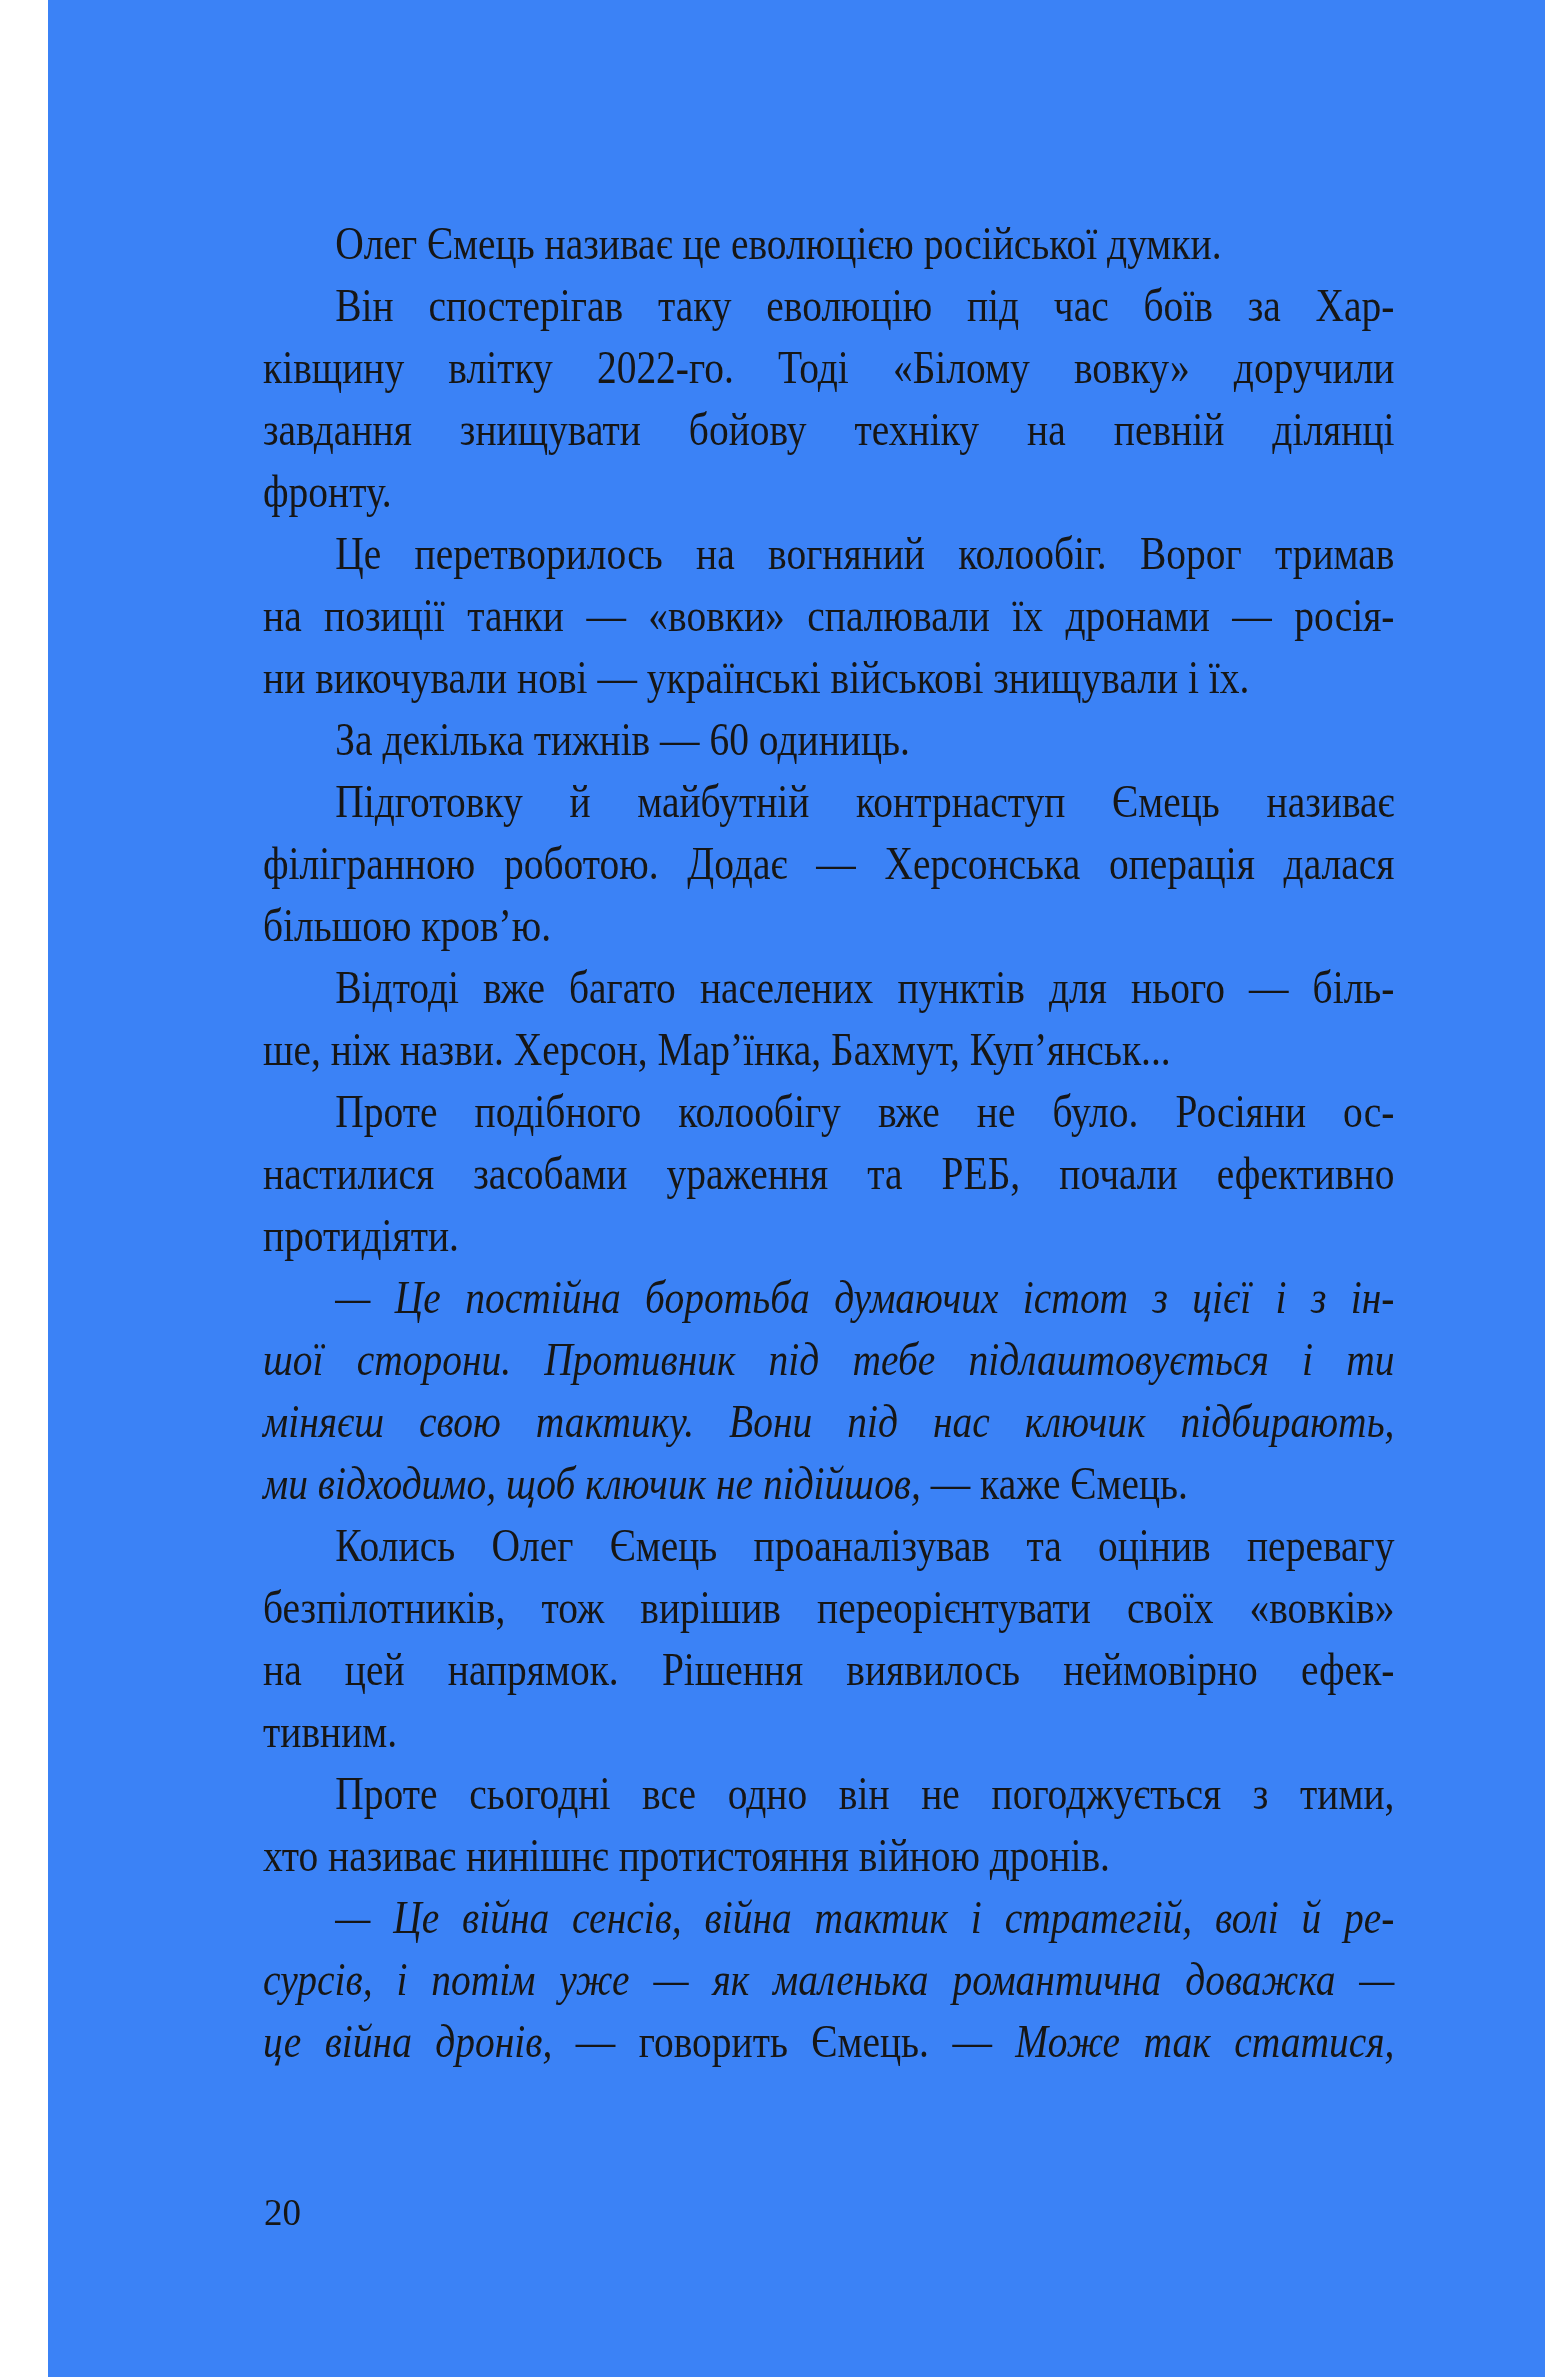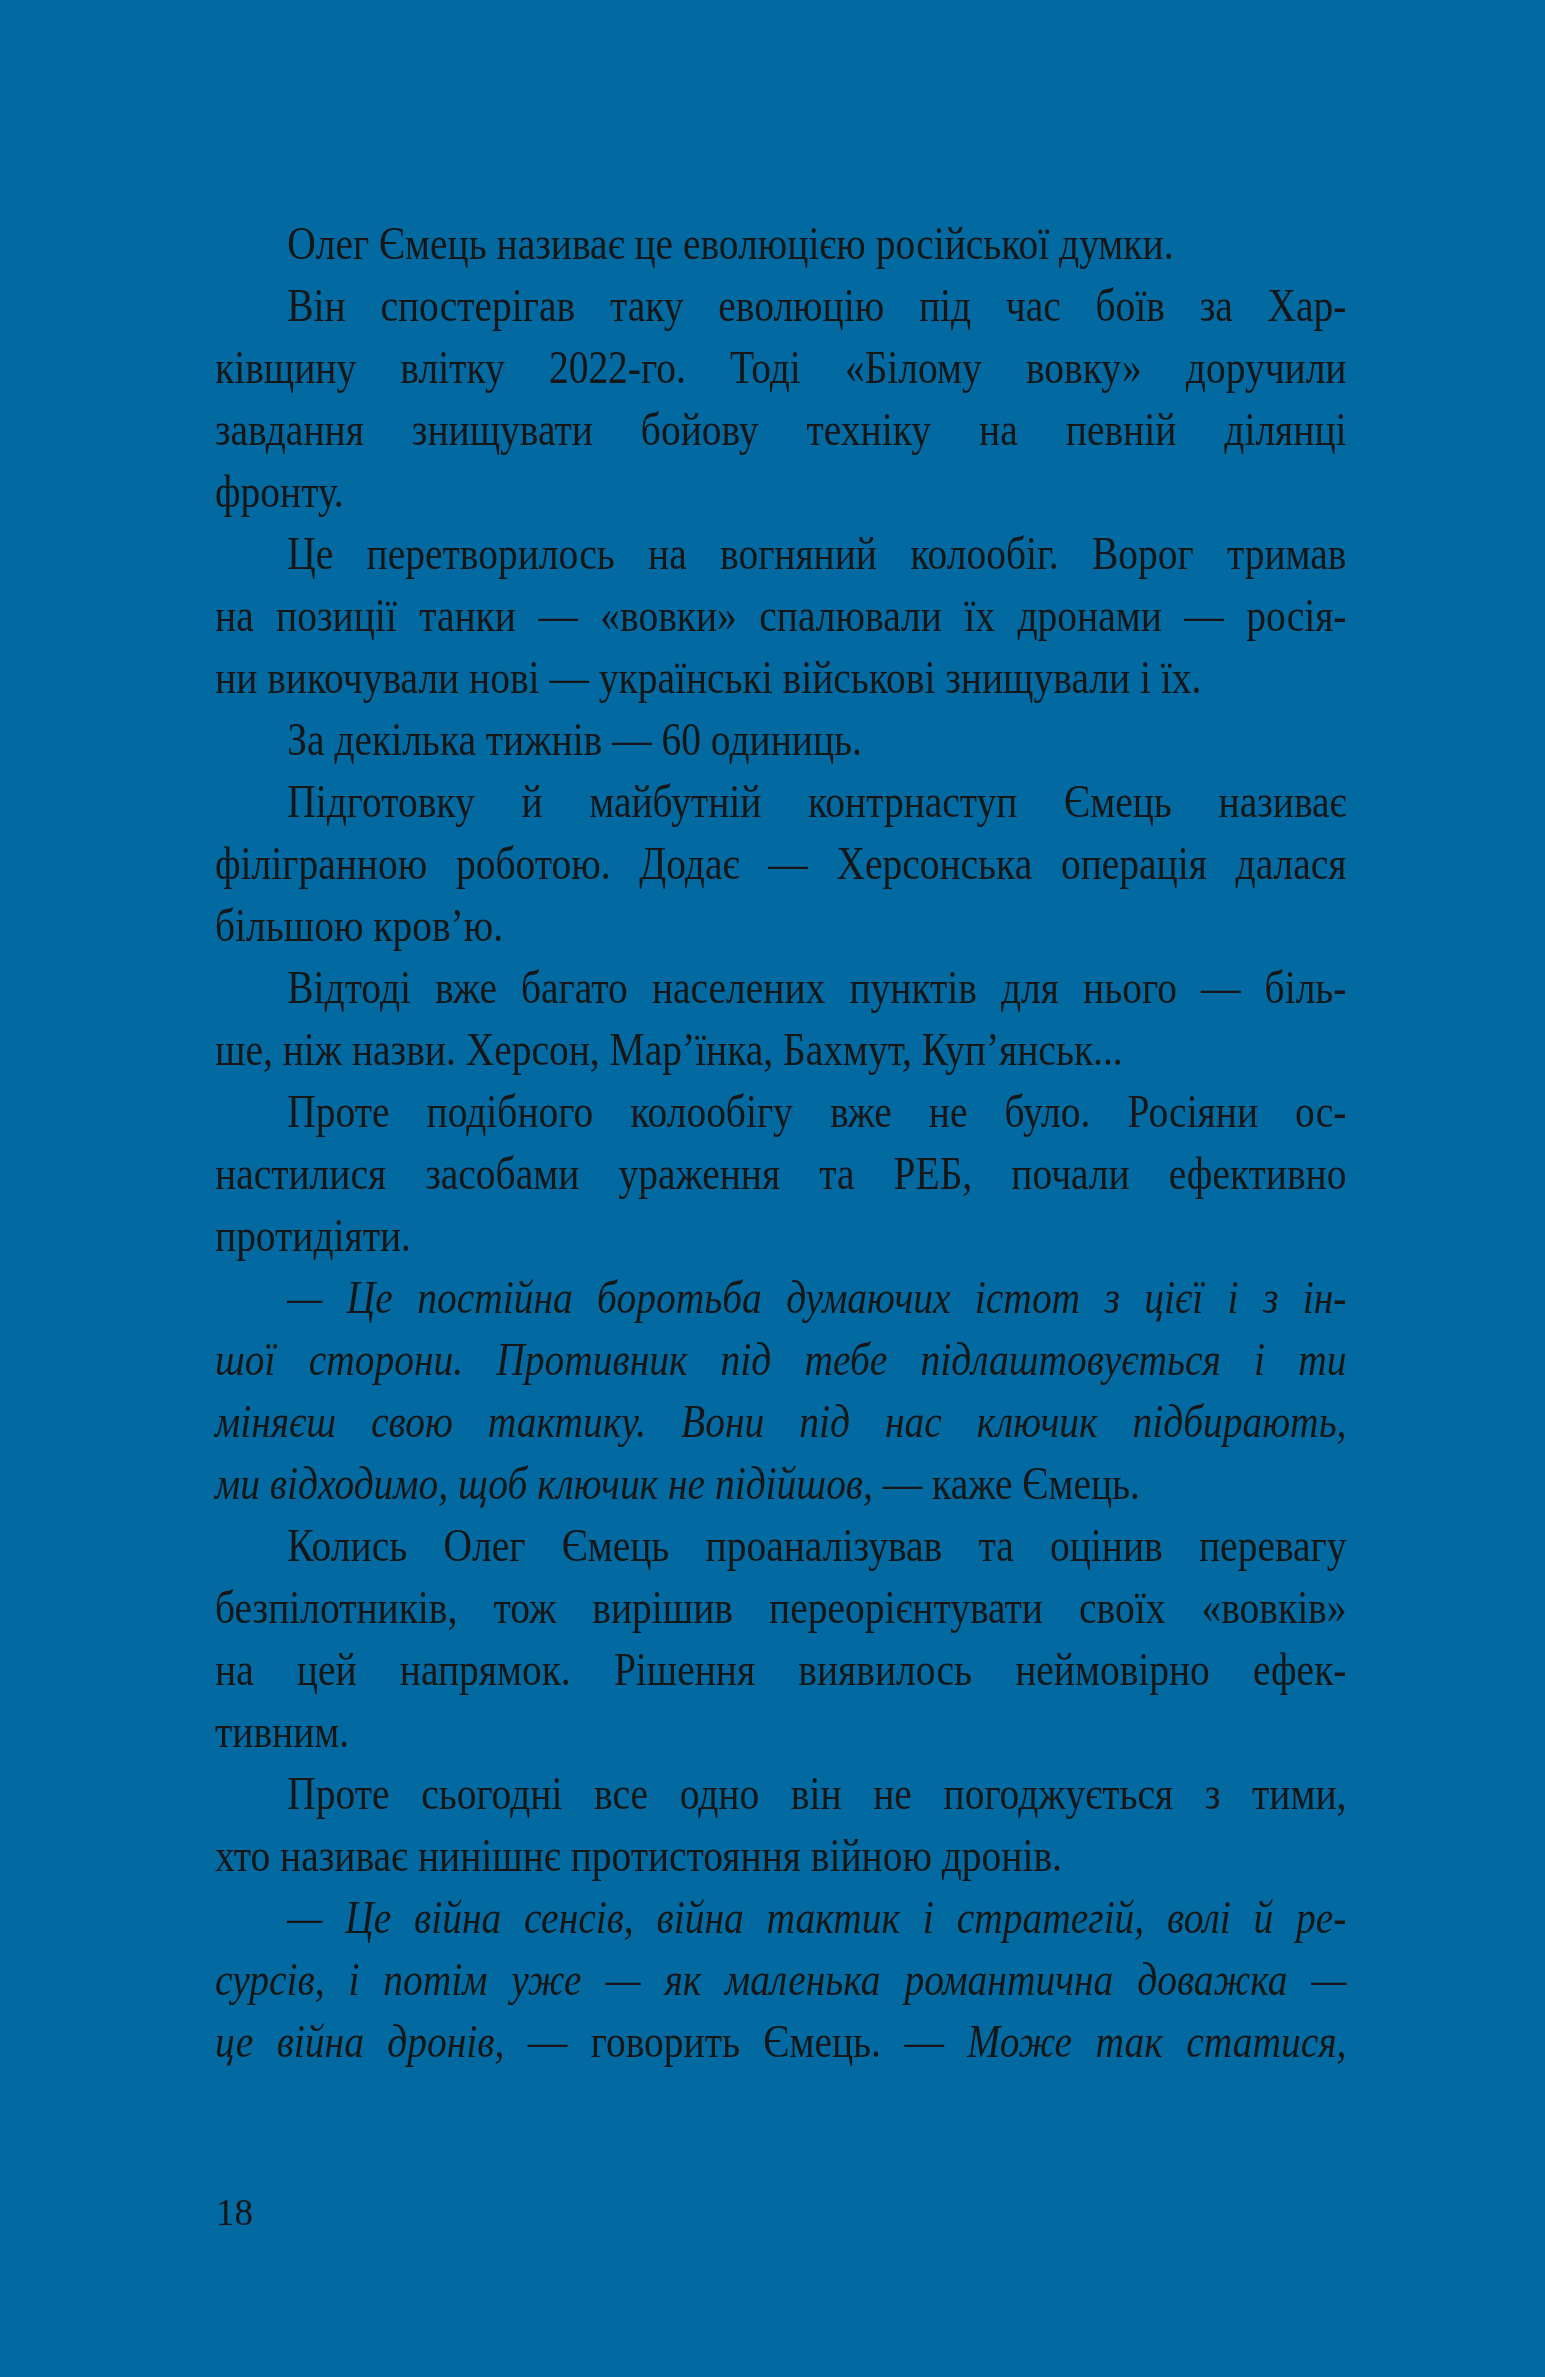--- a/index.html
+++ b/index.html
@@ -11,21 +11,22 @@
     width: 1545px;
     height: 2377px;
     position: relative;
     overflow: hidden;
     font-family: "Liberation Serif", "DejaVu Serif", serif;
     color: #161616;
   }
   .page {
     position: absolute;
     inset: 0;
-    background: #0369a1;
+    background: #3b82f6;
+    margin-left: 48px;
   }
   .text-block {
     position: absolute;
     left: 215px;
     top: 212px;
     width: 1347px;               
     transform: scaleX(0.84);     
     transform-origin: left top;
     font-size: 47px;
     line-height: 62px;
@@ -85,15 +86,15 @@
       <div class="line indent"><span class="seg">Колись Олег Ємець проаналізував та оцінив перевагу</span></div>
       <div class="line"><span class="seg">безпілотників, тож вирішив переорієнтувати своїх «вовків»</span></div>
       <div class="line"><span class="seg">на цей напрямок. Рішення виявилось неймовірно ефек-</span></div>
       <div class="line last"><span class="seg">тивним.</span></div>
       <div class="line indent"><span class="seg">Проте сьогодні все одно він не погоджується з тими,</span></div>
       <div class="line last"><span class="seg">хто називає нинішнє протистояння війною дронів.</span></div>
       <div class="line indent"><span class="seg italic">— Це війна сенсів, війна тактик і стратегій, волі й ре-</span></div>
       <div class="line"><span class="seg italic">сурсів, і потім уже — як маленька романтична доважка —</span></div>
       <div class="line"><span class="seg italic">це війна дронів,</span><span class="seg"> — говорить Ємець. — </span><span class="seg italic">Може так статися,</span></div>
     </div>
-  <div class="page-number">18</div>
+  <div class="page-number">20</div>
 </div>
 
 
 </body></html>

